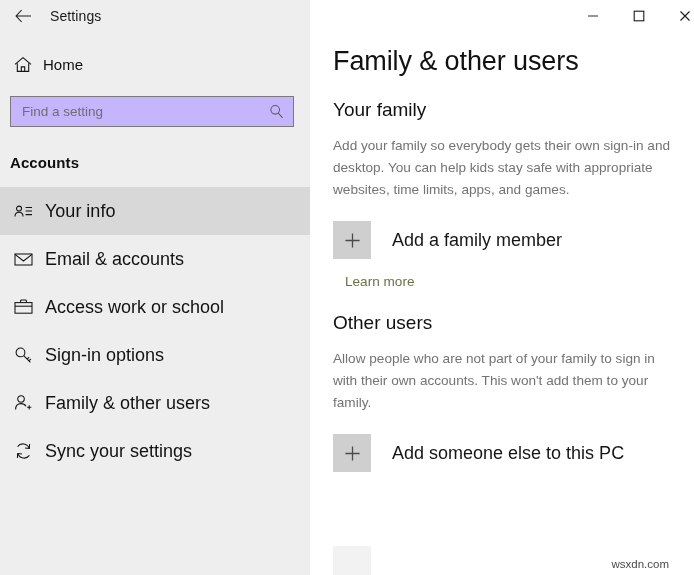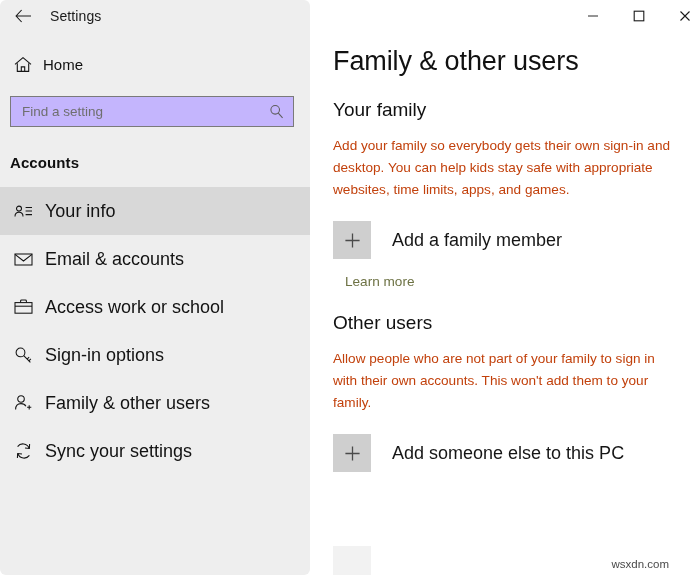--- a/index.html
+++ b/index.html
@@ -66,21 +66,20 @@
   .win-btn svg { display: block; }
 
   
   .sidebar {
     width: 310px;
     height: 575px;
     background: #eeeeee;
     padding-top: 32px;
     flex: 0 0 310px;
     position: relative;
-    border-radius: 6px;
   }
 
   .home-row {
     height: 40px;
     display: flex;
     align-items: center;
     padding-left: 6px;
     margin-top: 12px;
     cursor: pointer;
   }
@@ -176,21 +175,21 @@
   .group-heading {
     font-size: 19px;
     font-weight: normal;
     color: #111111;
     margin-top: 22px;
   }
 
   .body-text {
     font-size: 13.6px;
     line-height: 22px;
-    color: #c2410c;
+    color: #737373;
     margin-top: 14px;
     max-width: 350px;
   }
 
   .add-row {
     display: flex;
     align-items: center;
     margin-top: 20px;
     cursor: pointer;
     width: fit-content;

